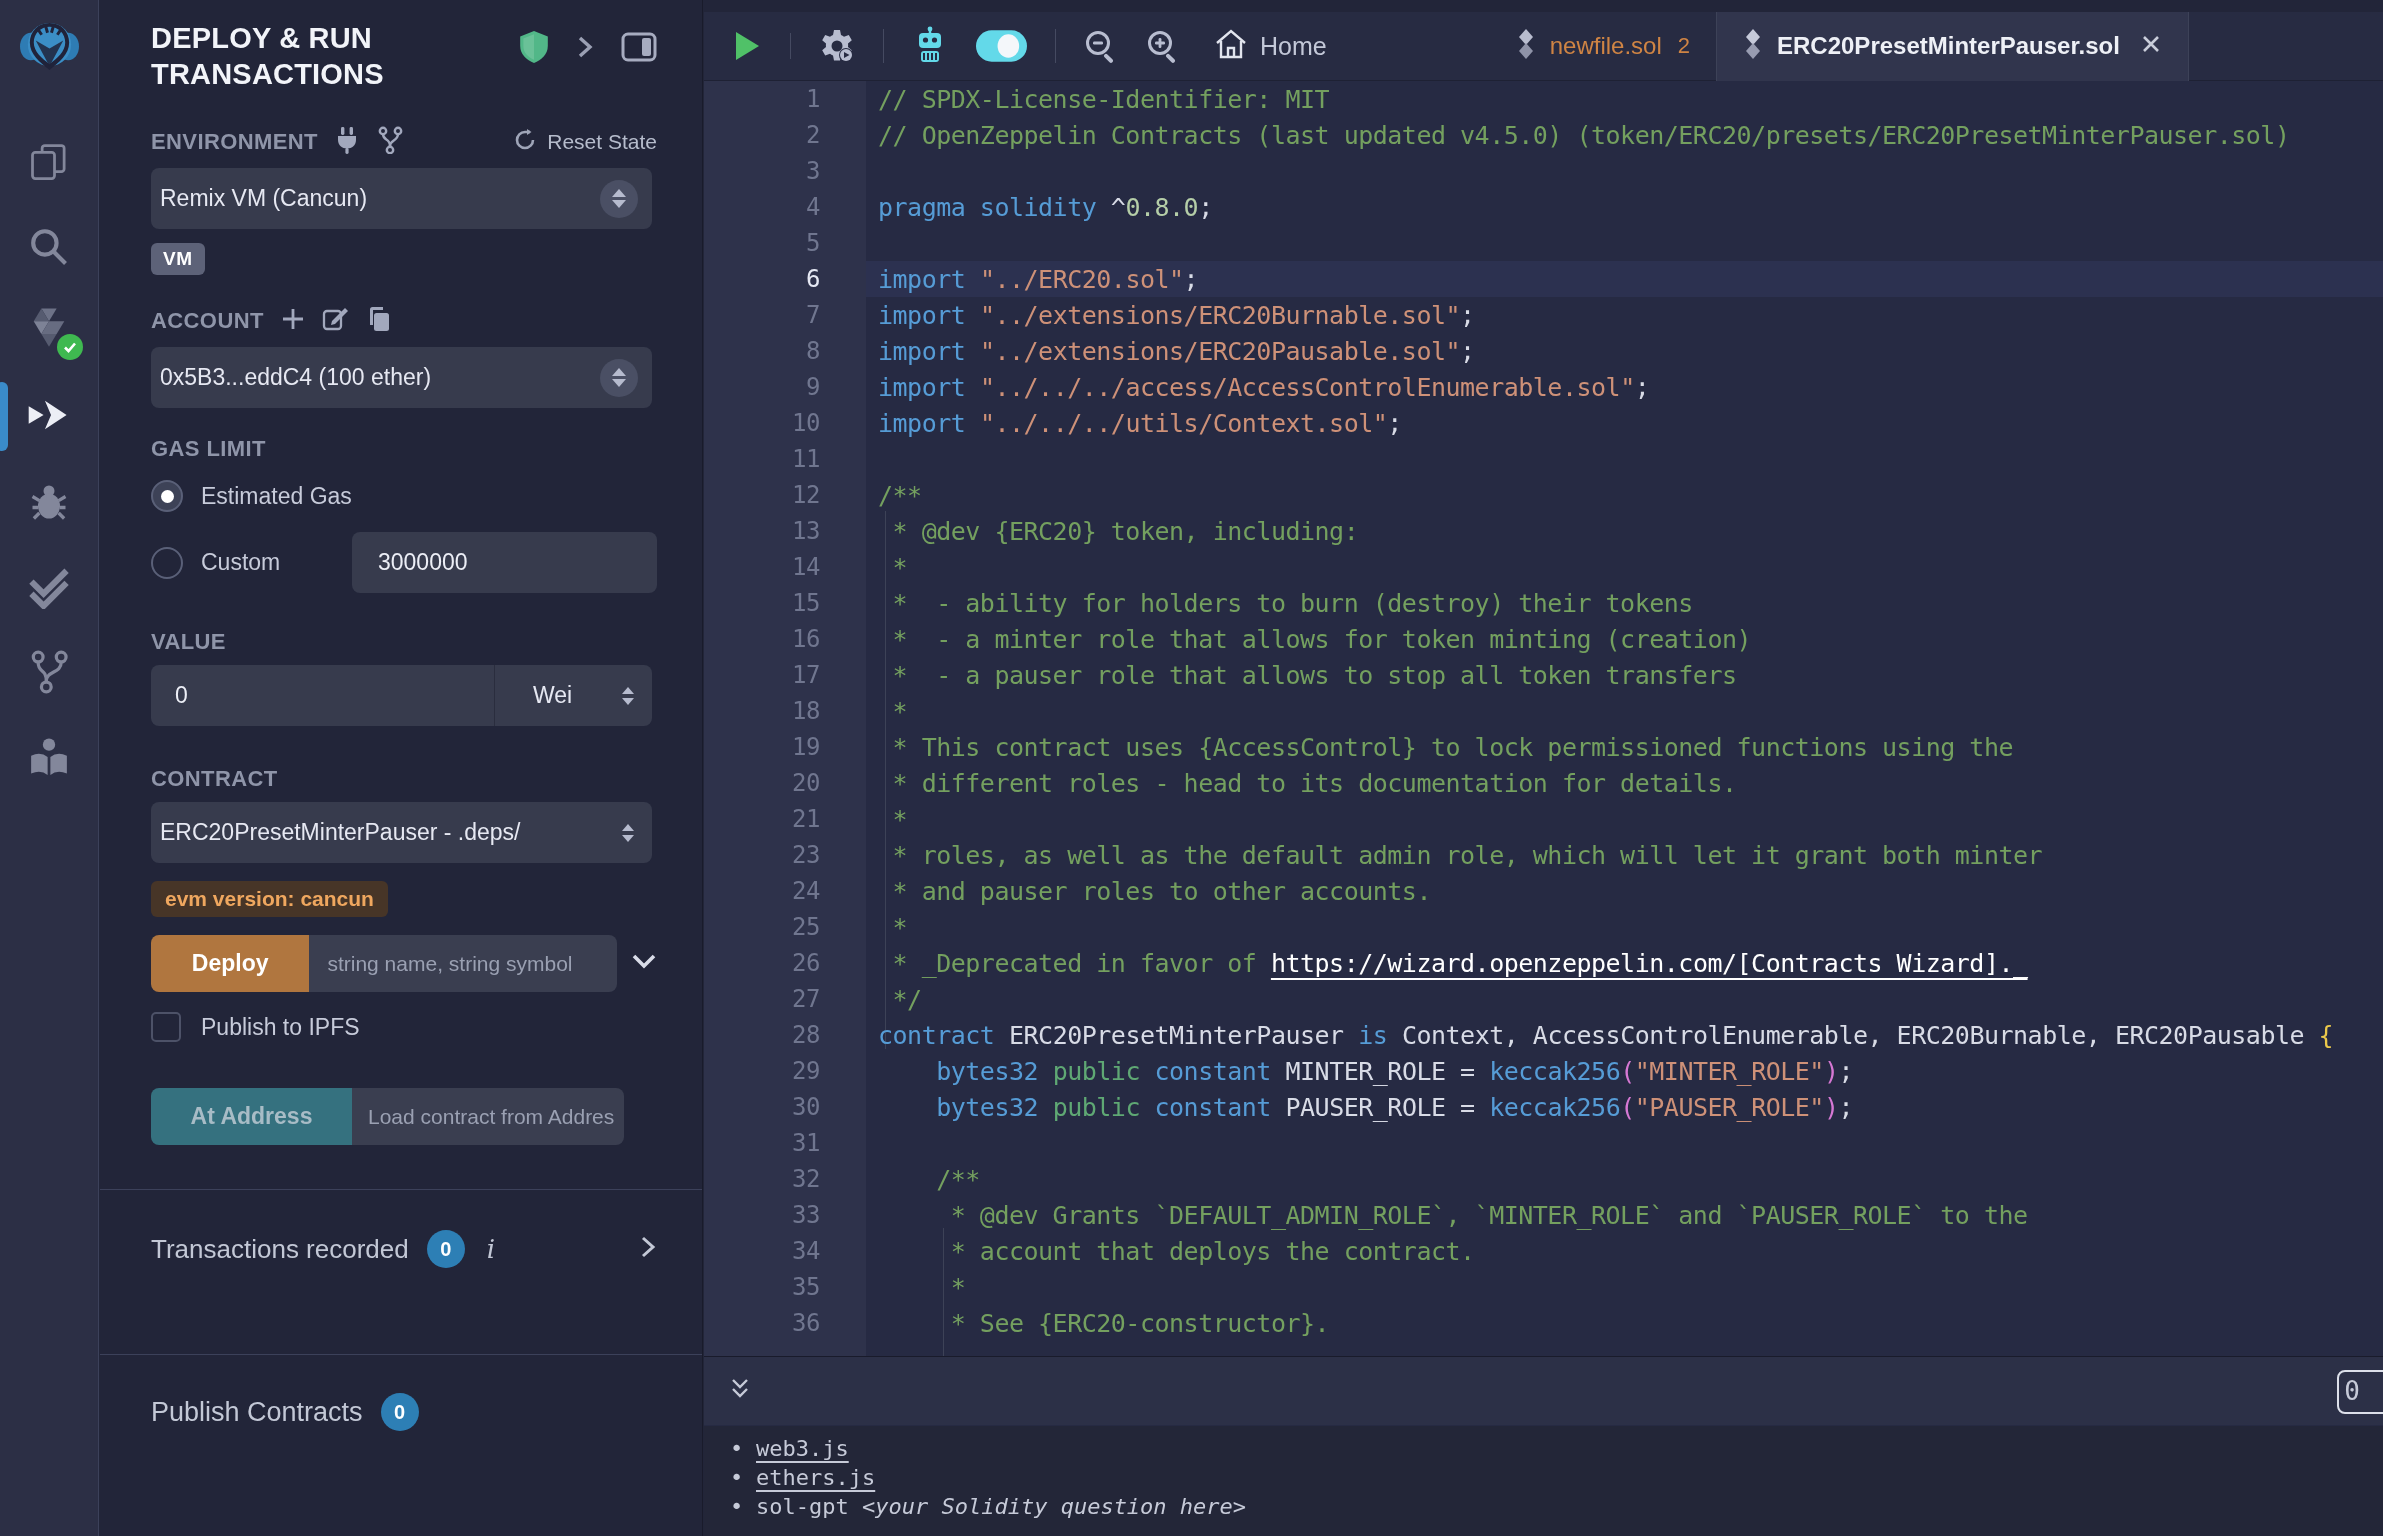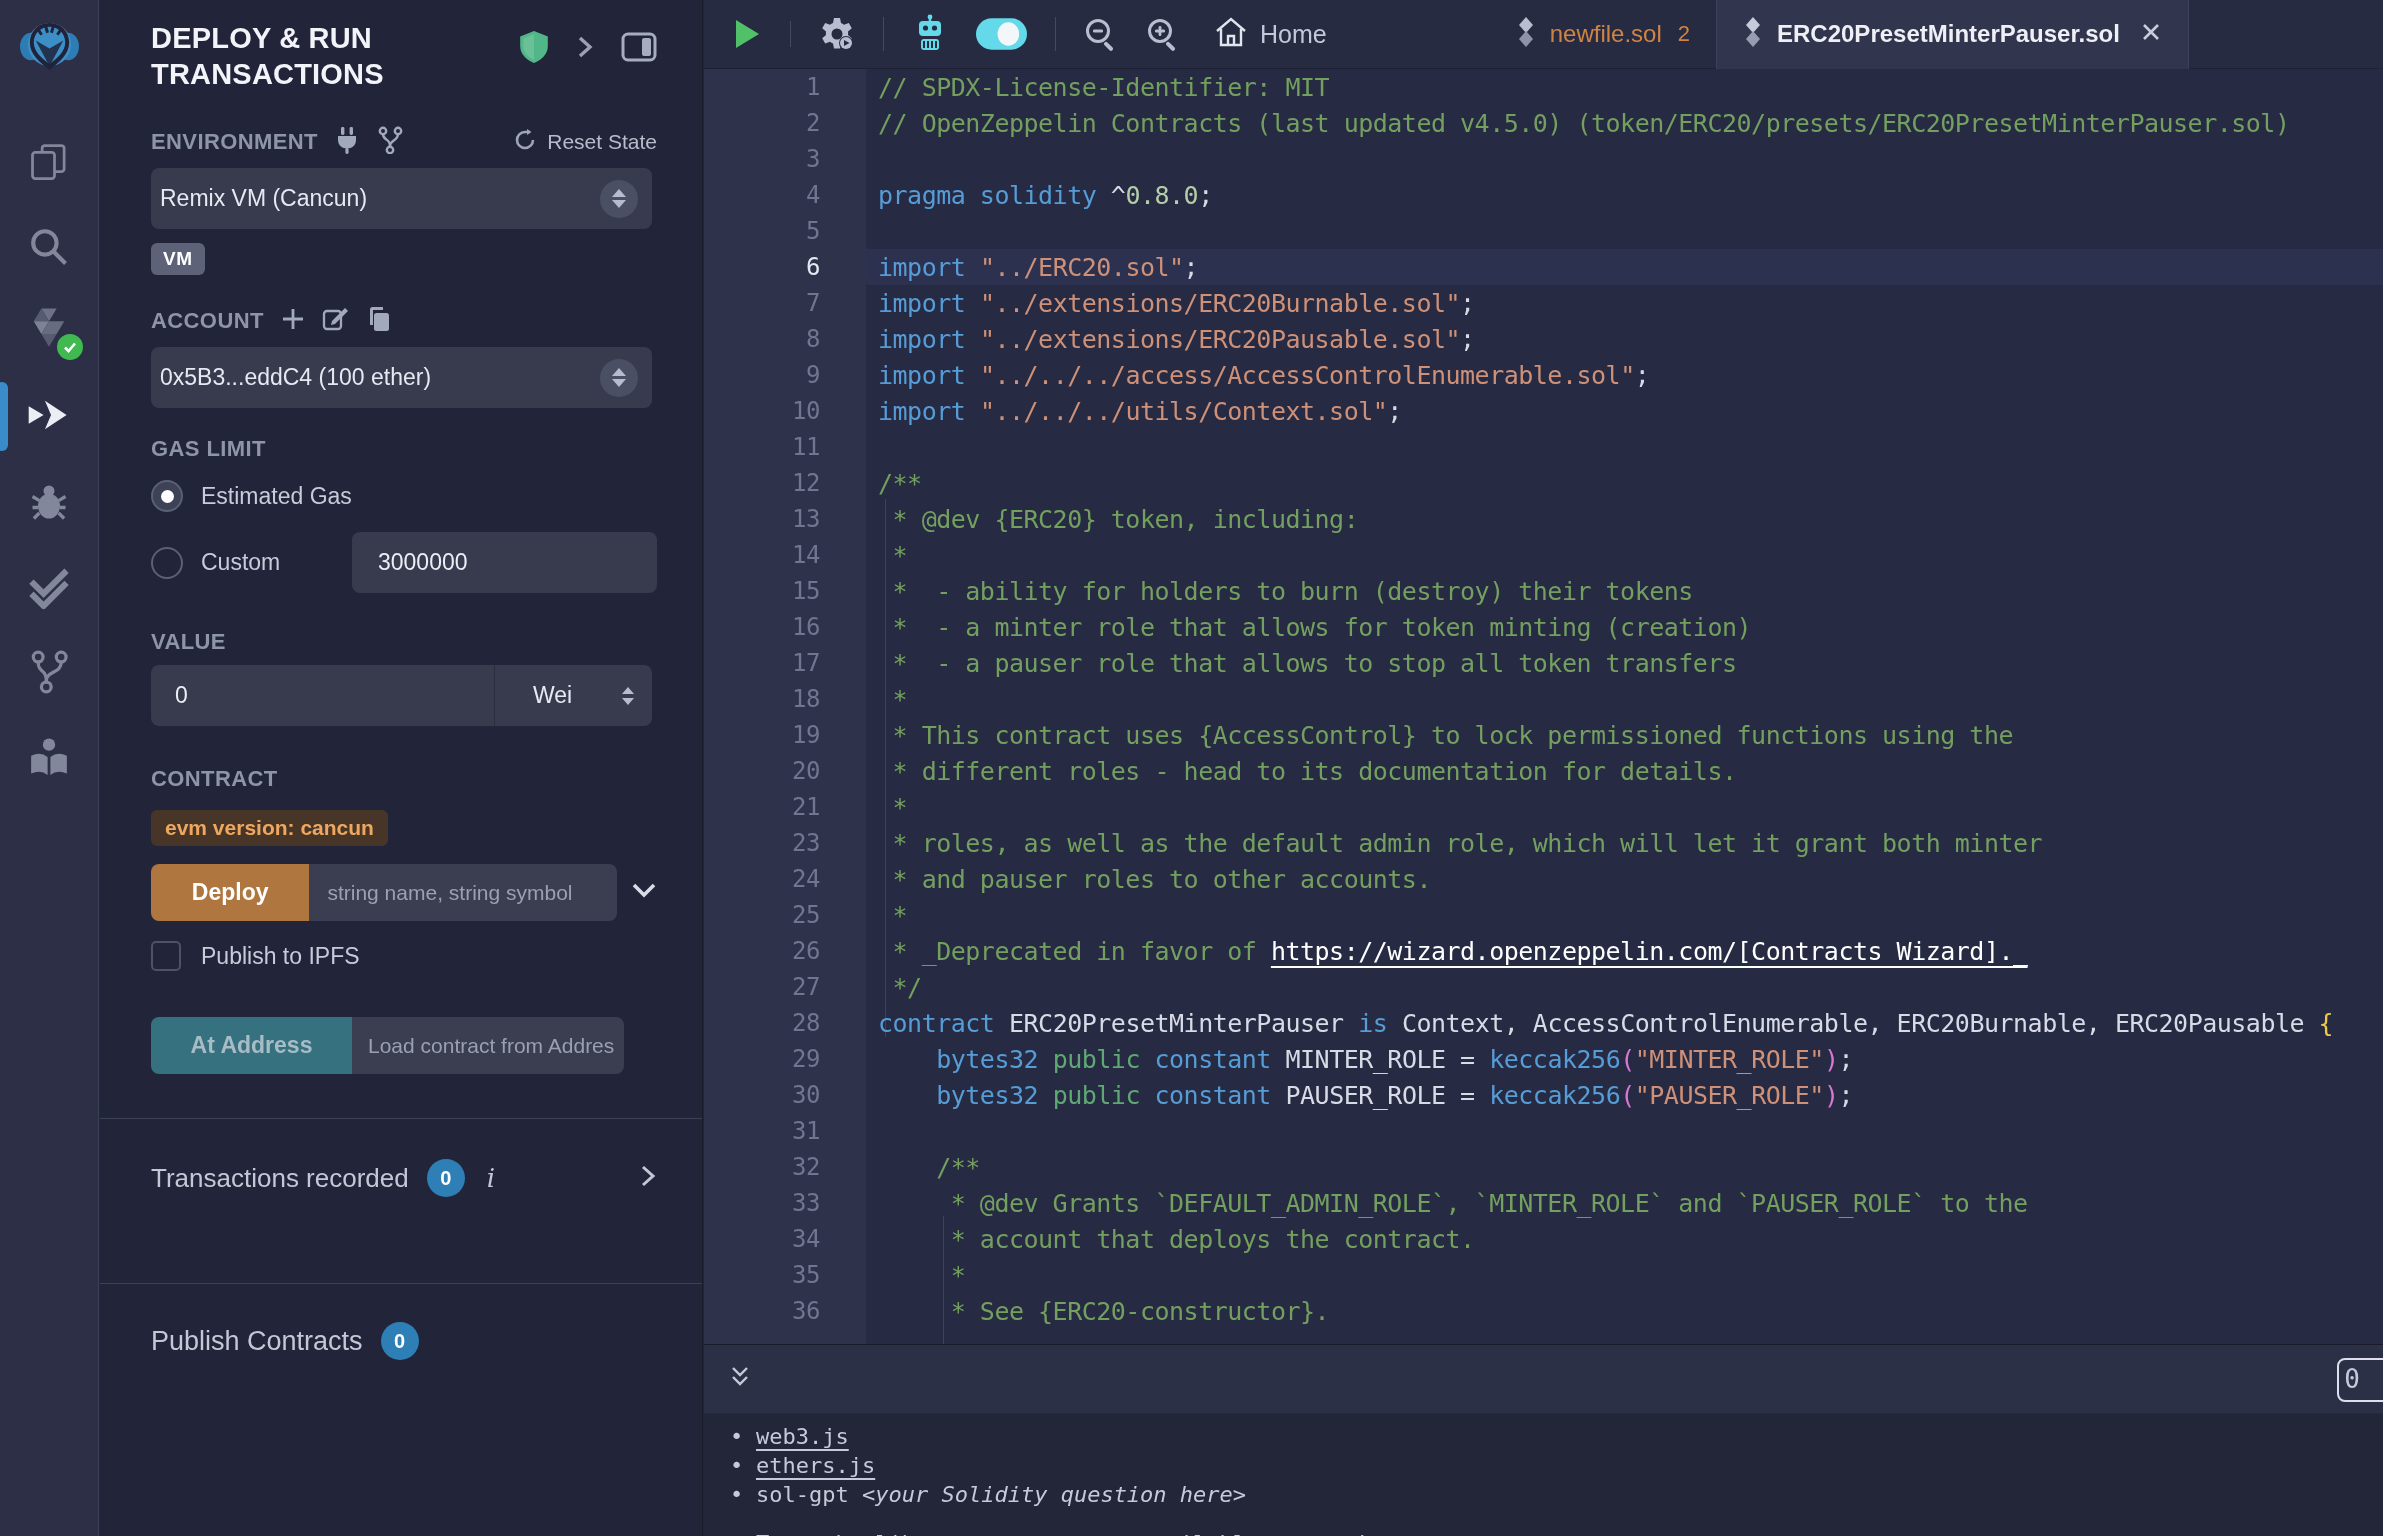--- a/index.html
+++ b/index.html
@@ -91,21 +91,21 @@
   .tx-label{color:#c3c8d6; font-size:26px;}
   .count-badge{margin-left:18px; min-width:38px; height:38px; padding:0 6px; border-radius:19px;
     background:var(--badge_blue,#2d7fb5); color:#fff; font-size:20px; font-weight:700;
     display:flex; align-items:center; justify-content:center;}
   .info-i{margin-left:22px; color:#c3c8d6; font-family:"DejaVu Serif", serif; font-size:26px; font-style:italic;}
   .tx-chevron{margin-left:auto; color:#c3c8d6;}
   .dep-row{display:flex; align-items:center; padding:38px 45px 0 51px;}
   .dep-label{color:#c3c8d6; font-size:27px;}
 
   
-  .editor{position:absolute; left:704px; top:0; width:1680px; height:1420px; background:var(--editor);}
+  .editor{position:absolute; left:704px; top:12px; width:1680px; height:1420px; background:var(--editor);}
   .toolbar{position:absolute; left:0; top:0; width:100%; height:69px; background:var(--toolbar);
     border-bottom:1px solid #1e2134; display:flex; align-items:center;}
   .tb-sep{width:1px; height:34px; background:#454a61; margin:0 14px;}
   .tb-btn{display:flex; align-items:center; justify-content:center; padding:0 14px; height:69px; color:#b8bdd0;}
   .home-label{color:#c3c8d8; font-size:25px; margin-left:12px;}
   .tabs{display:flex; align-items:stretch; height:69px; margin-left:149px;}
   .tab{display:flex; align-items:center; padding:0 26px; gap:14px; height:69px;}
   .tab .tab-label{font-size:24px;}
   .tab.inactive .tab-label{color:var(--tab_orange,#cf8444);}
   .tab.inactive .tab-badge{color:var(--tab_orange,#cf8444); font-size:22px; margin-left:2px;}
@@ -370,20 +370,27 @@
           <span class="mini-updown">
               <span class="tri-up"></span>
               <span class="tri-dn"></span>
             </span>
         </span>
       </div>
 
       
       <div class="sec-label-row" style="margin-top:40px">
         <span class="sec-label">CONTRACT</span>
+      </div>
+      <div class="select" style="padding-right:50px">
+        <span class="val">ERC20PresetMinterPauser - .deps/</span>
+        <span class="mini-updown">
+            <span class="tri-up"></span>
+            <span class="tri-dn"></span>
+          </span>
       </div>
       <span class="evm-badge">evm version: cancun</span>
 
       <div class="deploy-row">
         <button class="btn-deploy">Deploy</button>
         <span class="deploy-input">string name, string symbol</span>
         <span class="deploy-caret">
           <svg width="26" height="18" viewBox="0 0 26 18" fill="none" stroke="#d9dce8" stroke-width="3.6">
             <path d="M3 3 L13 13 L23 3"></path>
           </svg>

